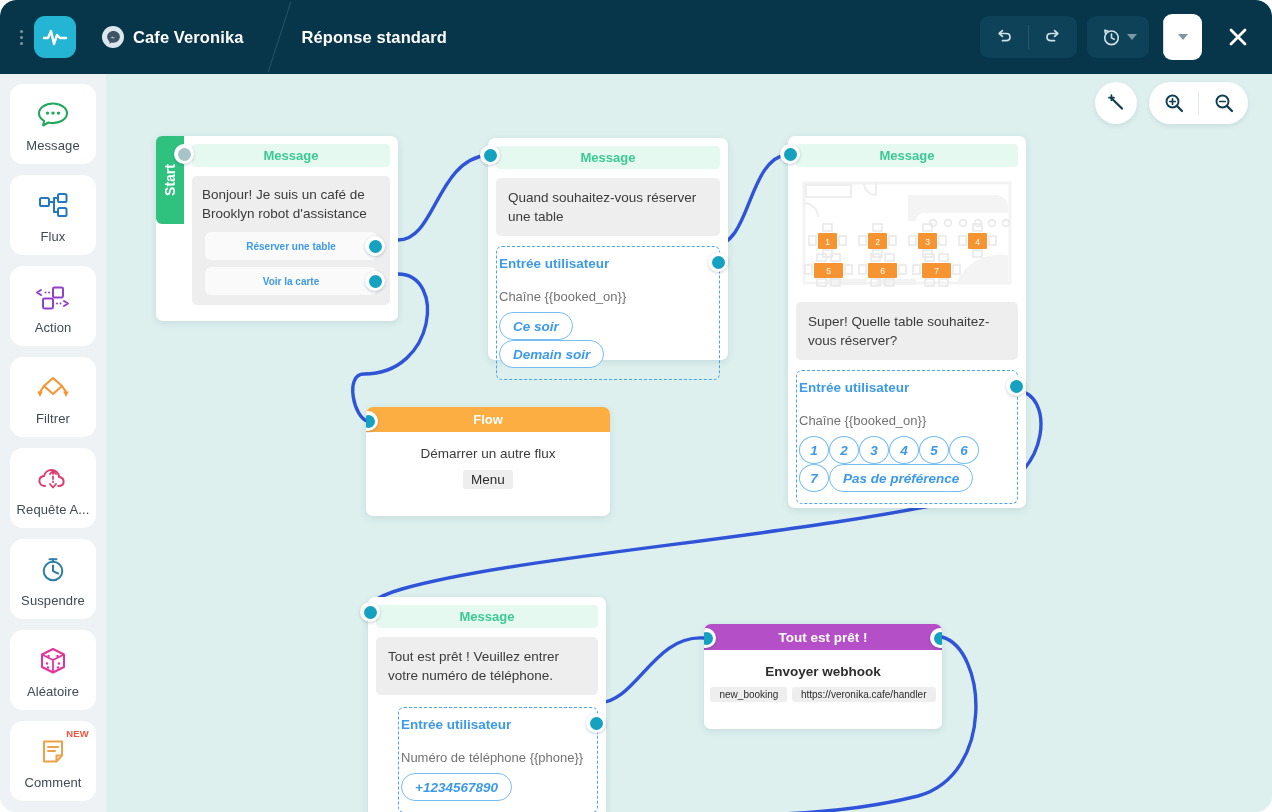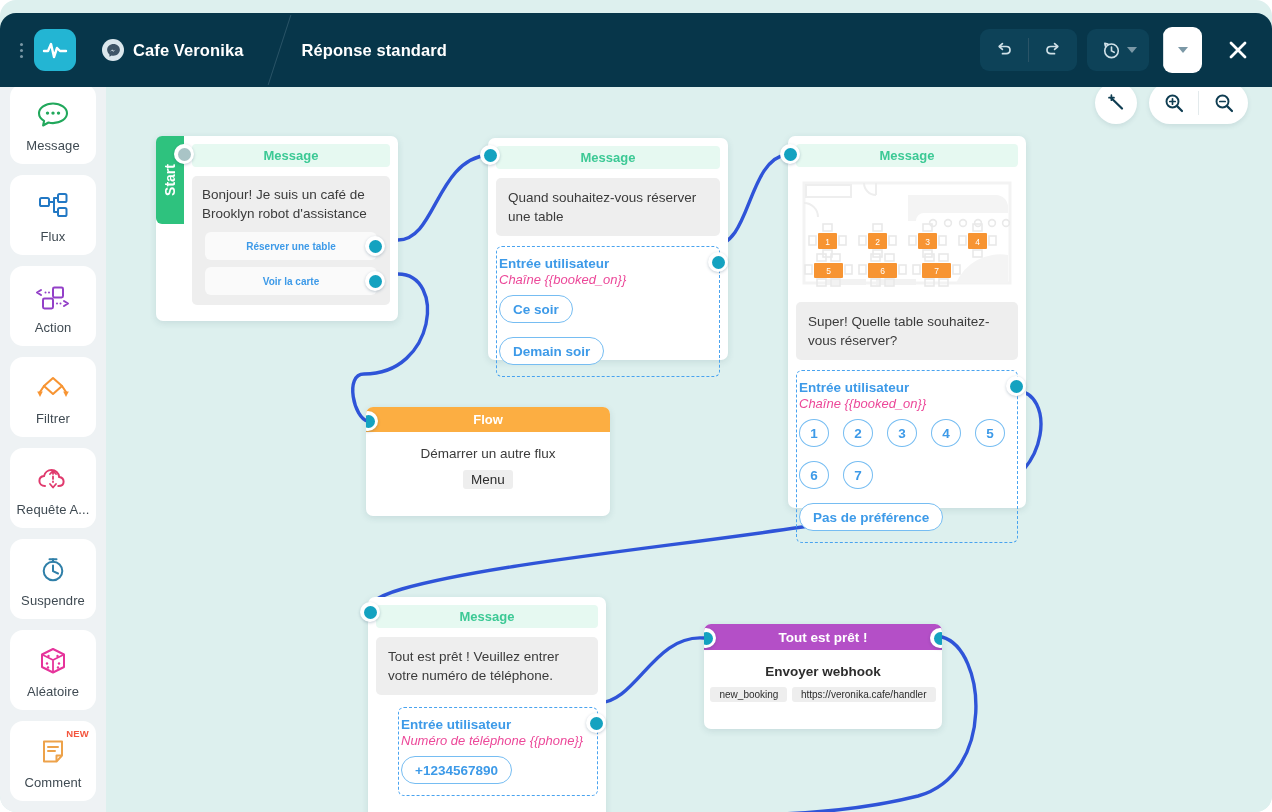--- a/index.html
+++ b/index.html
@@ -12,21 +12,21 @@
   #app {
     position: relative;
     width: 1272px; height: 812px;
     border-radius: 16px;
     overflow: hidden;
     background: #ddf0ee;
   }
 
   
   #header {
-    position: absolute; left: 0; top: 13px;
+    position: absolute; left: 0; top: 0;
     width: 1272px; height: 74px;
     background: #07364a;
     border-top-left-radius: 16px;
     border-top-right-radius: 16px;
     display: flex; align-items: center;
     z-index: 40;
     text-align: right;
   }
   .hdr-grip {
     width: 22px; margin-left: 10px;
@@ -187,22 +187,22 @@
     color: #3d9ae8; font-size: 10px; font-weight: bold;
     position: relative; cursor: pointer;
   }
   .ui-box {
     margin: 10px 8px 9px 8px;
     border: 1.6px dashed #49a3ef; border-radius: 6px;
     padding: 9px 10px 11px 2px;
     position: relative;
   }
   .ui-title { color: #3d9ae8; font-size: 13.5px; font-weight: bold; }
-  .ui-sub { color: #ec4899; font-size: 13px; margin-top: 1px; font-style: italic; }
-  .pill-row { display: flex; flex-wrap: wrap; gap: 14px; margin-top: 8px; }
+  .ui-sub { color: #737373; font-size: 13px; margin-top: 18px; }
+  .pill-row { display: flex; flex-wrap: wrap; gap: 0; margin-top: 8px; font-style: italic; }
   .pill {
     border: 1.4px solid #76bdf2; border-radius: 16px;
     color: #3d9ae8; font-size: 13.5px; font-weight: bold;
     padding: 0 13px; height: 28px;
     display: flex; align-items: center; justify-content: center;
     background: #ffffff; cursor: pointer;
   }
   .pill.circle { width: 30px; padding: 0; border-radius: 50%; }
 
   

